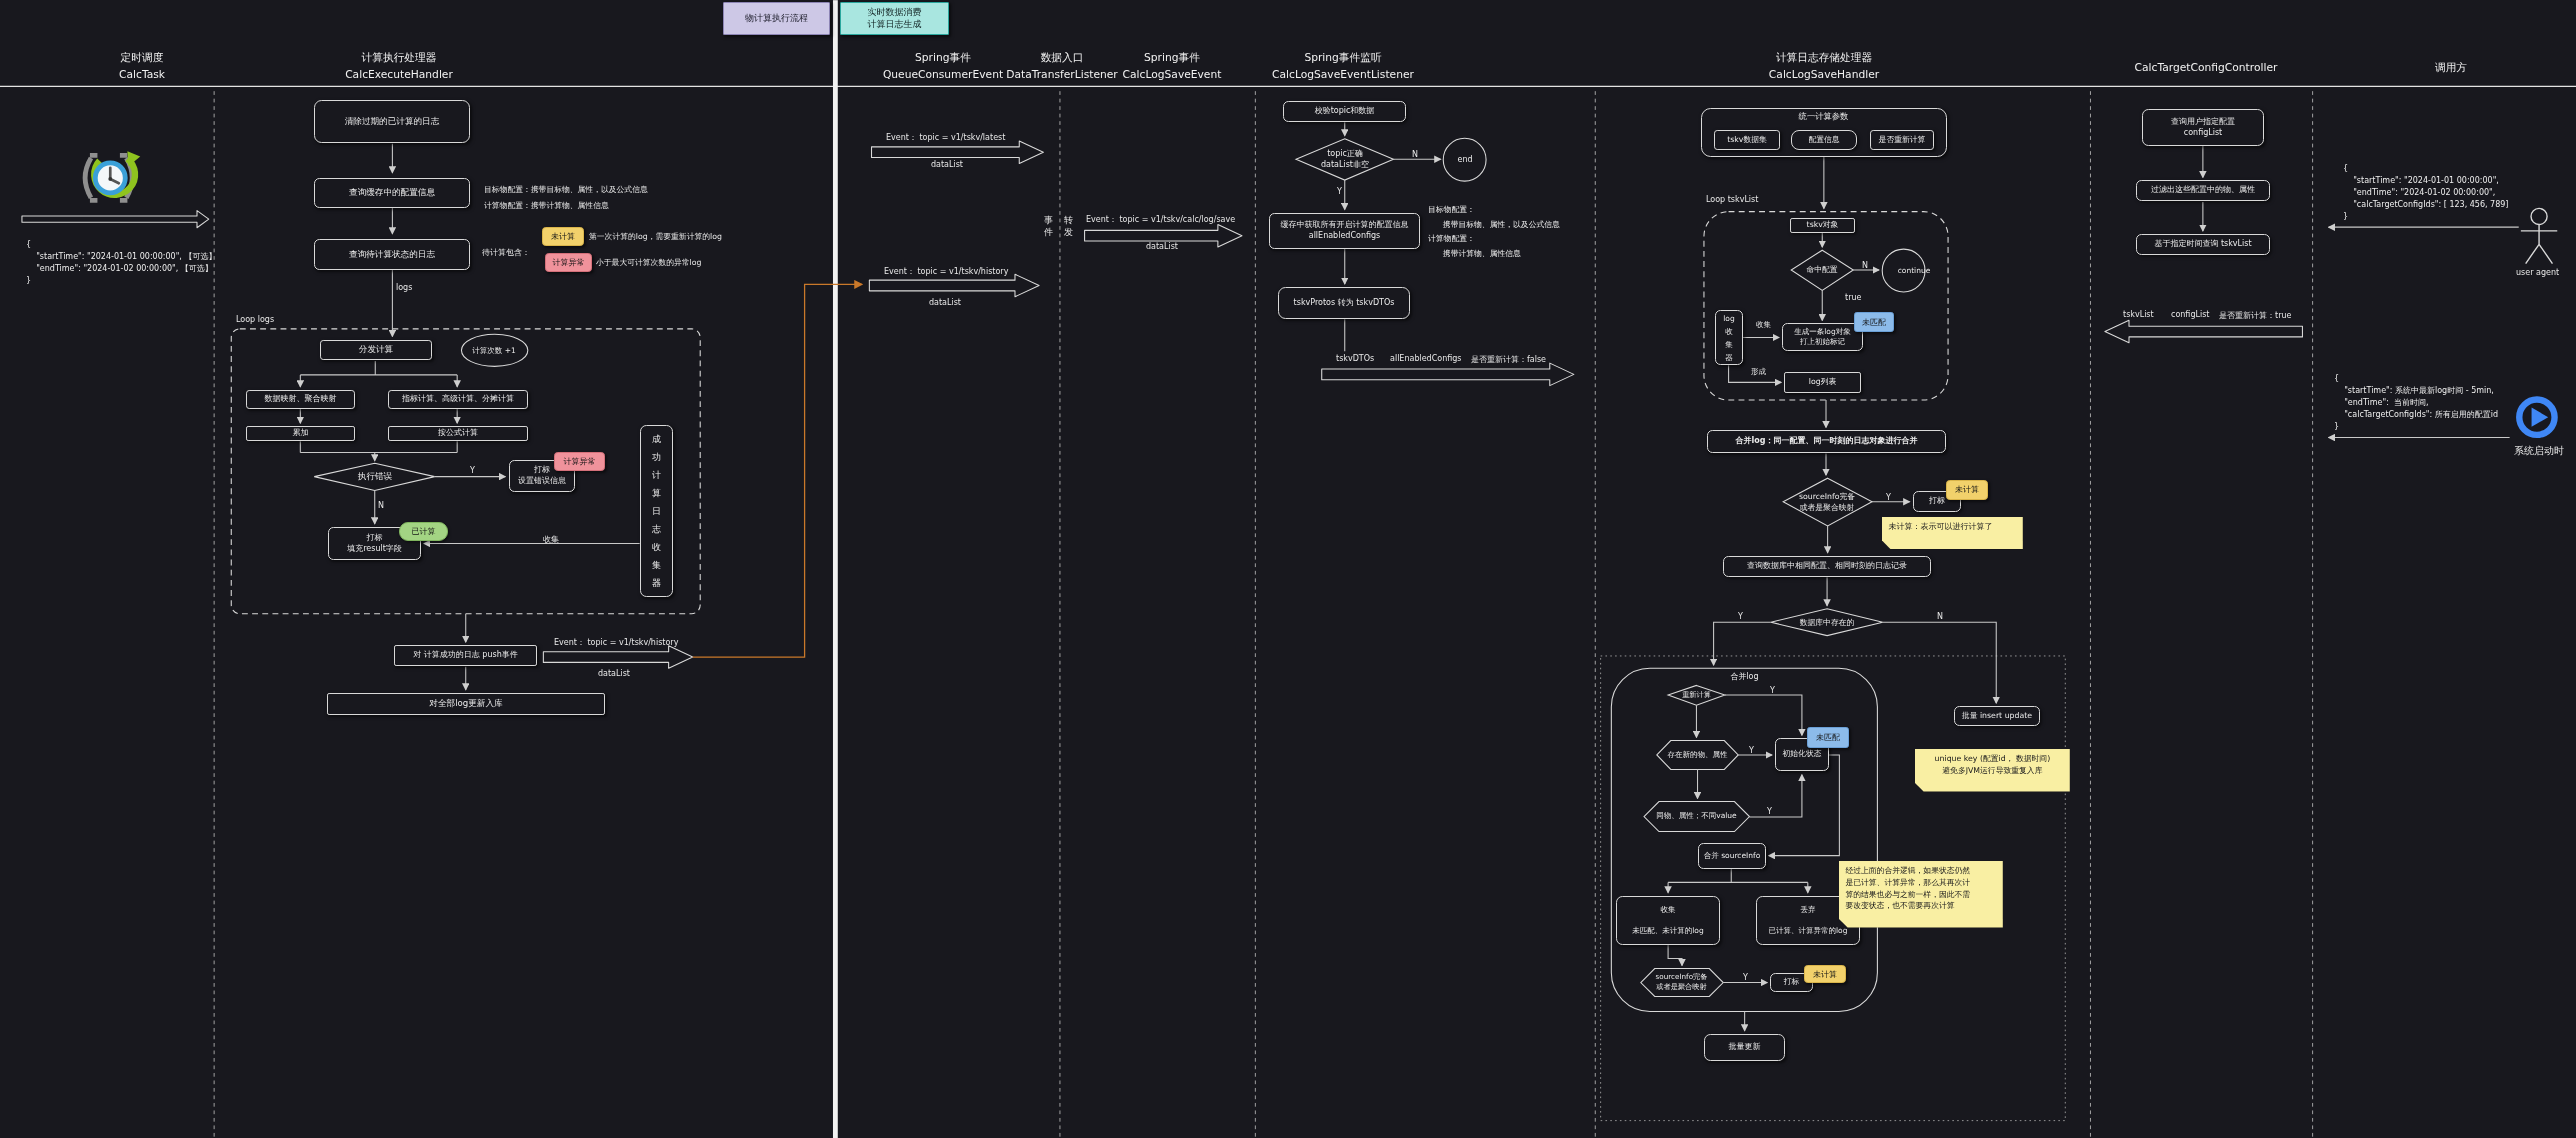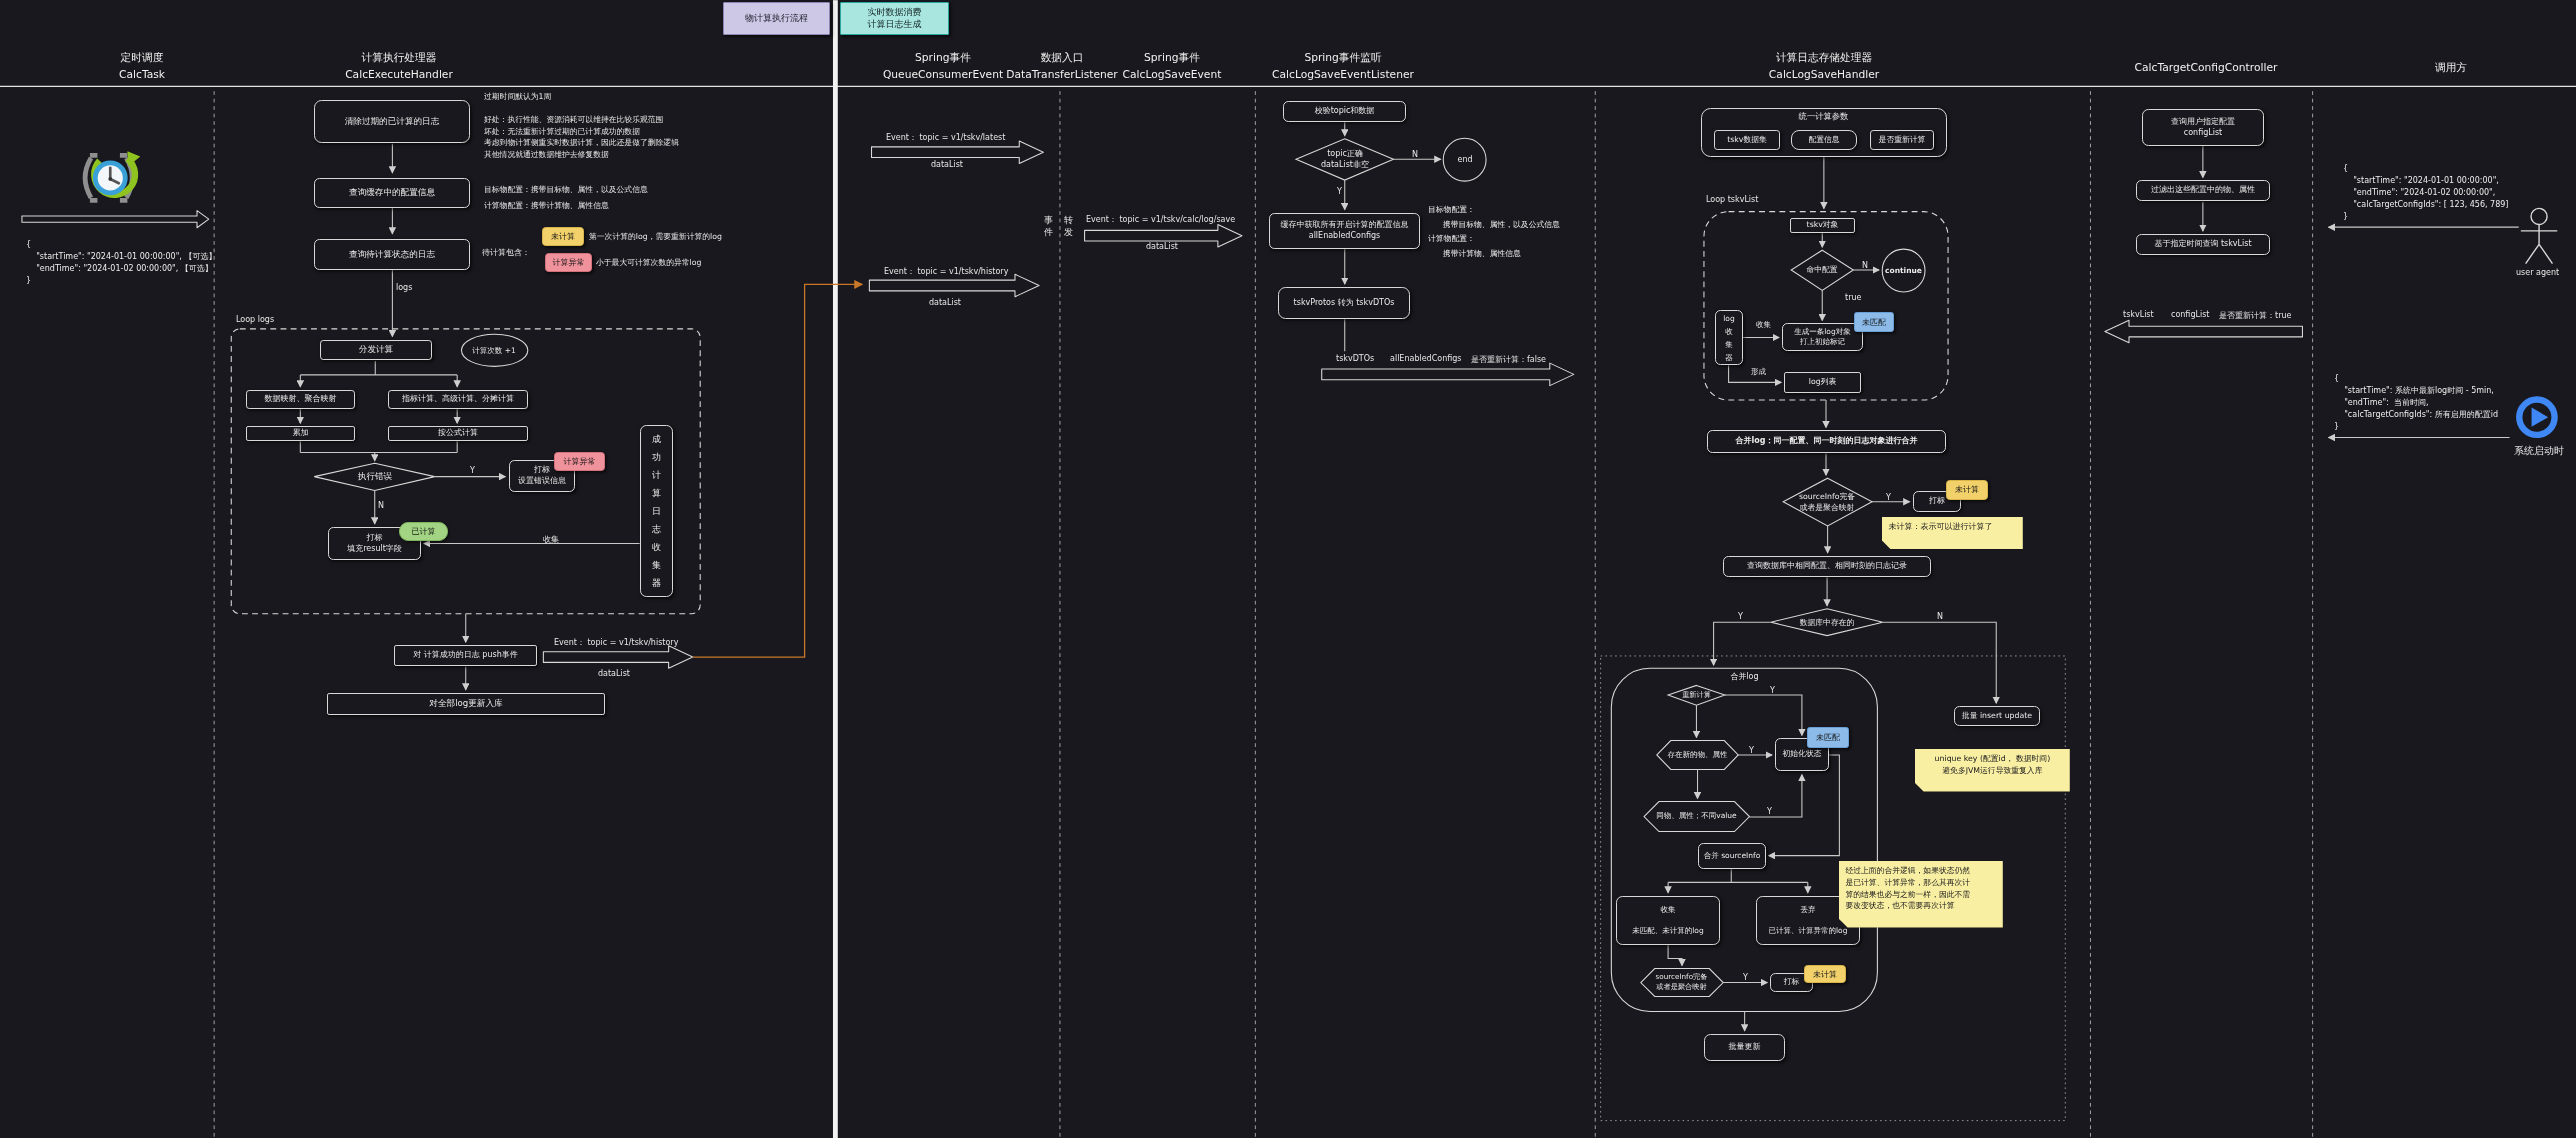--- a/index.html
+++ b/index.html
@@ -183,26 +183,20 @@
 CalcLogSaveHandler</div>
 <div class="hdr" style="left:2206px;top:60px;">CalcTargetConfigController</div>
 <div class="hdr" style="left:2451px;top:60px;">调用方</div>
 
 <div class="json" style="left:26px;top:239px;">{
     "startTime": "2024-01-01 00:00:00", 【可选】
     "endTime": "2024-01-02 00:00:00", 【可选】
 }</div>
 
 <div class="box" style="left:314px;top:100px;width:156px;height:43px;border-radius:7.5px;">清除过期的已计算的日志</div>
-<div class="lbl" style="left:484px;top:91px;font-size:7.8px;line-height:11.5px;">过期时间默认为1周
-
-好处：执行性能、资源消耗可以维持在比较乐观范围
-坏处：无法重新计算过期的已计算成功的数据
-考虑到物计算侧重实时数据计算，因此还是做了删除逻辑
-其他情况就通过数据维护去修复数据</div>
 <div class="box" style="left:314px;top:178px;width:156px;height:30px;">查询缓存中的配置信息</div>
 <div class="lbl" style="left:484px;top:182px;font-size:7.8px;line-height:16px;">目标物配置：携带目标物、属性，以及公式信息
 计算物配置：携带计算物、属性信息</div>
 <div class="box" style="left:314px;top:239px;width:156px;height:31px;">查询待计算状态的日志</div>
 <div class="lbl" style="left:482px;top:247px;">待计算包含：</div>
 <div class="badge b-yellow" style="left:542px;top:227px;width:40px;height:17px;">未计算</div>
 <div class="lbl" style="left:589px;top:231px;font-size:7.8px;">第一次计算的log，需要重新计算的log</div>
 <div class="badge b-red" style="left:545px;top:253px;width:45px;height:17px;">计算异常</div>
 <div class="lbl" style="left:596px;top:257px;font-size:7.8px;">小于最大可计算次数的异常log</div>
 <div class="lbl" style="left:396px;top:283px;">logs</div>
@@ -267,21 +261,21 @@
 
 <div class="box" style="left:1701px;top:108px;width:246px;height:49px;border-radius:9.6px;"></div>
 <div class="dtext" style="left:1770px;top:110px;width:107px;height:13px;font-size:8.3px;">统一计算参数</div>
 <div class="box" style="left:1714px;top:130px;width:66px;height:20.3px;border-radius:3.2px;font-size:7.8px;">tskv数据集</div>
 <div class="box" style="left:1791px;top:130px;width:66px;height:20.3px;border-radius:8px;font-size:7.8px;">配置信息</div>
 <div class="box" style="left:1870px;top:130px;width:64px;height:20.3px;border-radius:3.2px;font-size:7.8px;">是否重新计算</div>
 <div class="lbl" style="left:1706px;top:195px;">Loop tskvList</div>
 <div class="box" style="left:1790px;top:218px;width:65px;height:14.5px;border-radius:2.1px;font-size:7.8px;">tskv对象</div>
 <div class="dtext" style="left:1791px;top:263px;width:62px;height:13px;font-size:7.8px;">命中配置</div>
 <div class="yn" style="left:1862px;top:261px;">N</div>
-<div class="dtext" style="left:1882px;top:263px;width:43px;height:14px;font-size:7.5px;font-weight:bold;">continue</div>
+<div class="dtext" style="left:1882px;top:263px;width:64px;height:14px;font-size:7.5px;">continue</div>
 <div class="yn" style="left:1813px;top:293px;padding-left:32px;">true</div>
 <div class="box" style="left:1715px;top:310px;width:28px;height:55px;font-size:7.5px;line-height:13px;padding:0;">log
 收
 集
 器</div>
 <div class="lbl" style="left:1756px;top:320px;font-size:7.5px;">收集</div>
 <div class="box" style="left:1782px;top:323px;width:81px;height:28px;font-size:7.5px;">生成一条log对象
 打上初始标记</div>
 <div class="badge b-blue" style="left:1854px;top:312px;width:38px;height:18px;border-radius:2.7px;">未匹配</div>
 <div class="lbl" style="left:1751px;top:367px;font-size:7.5px;">形成</div>

